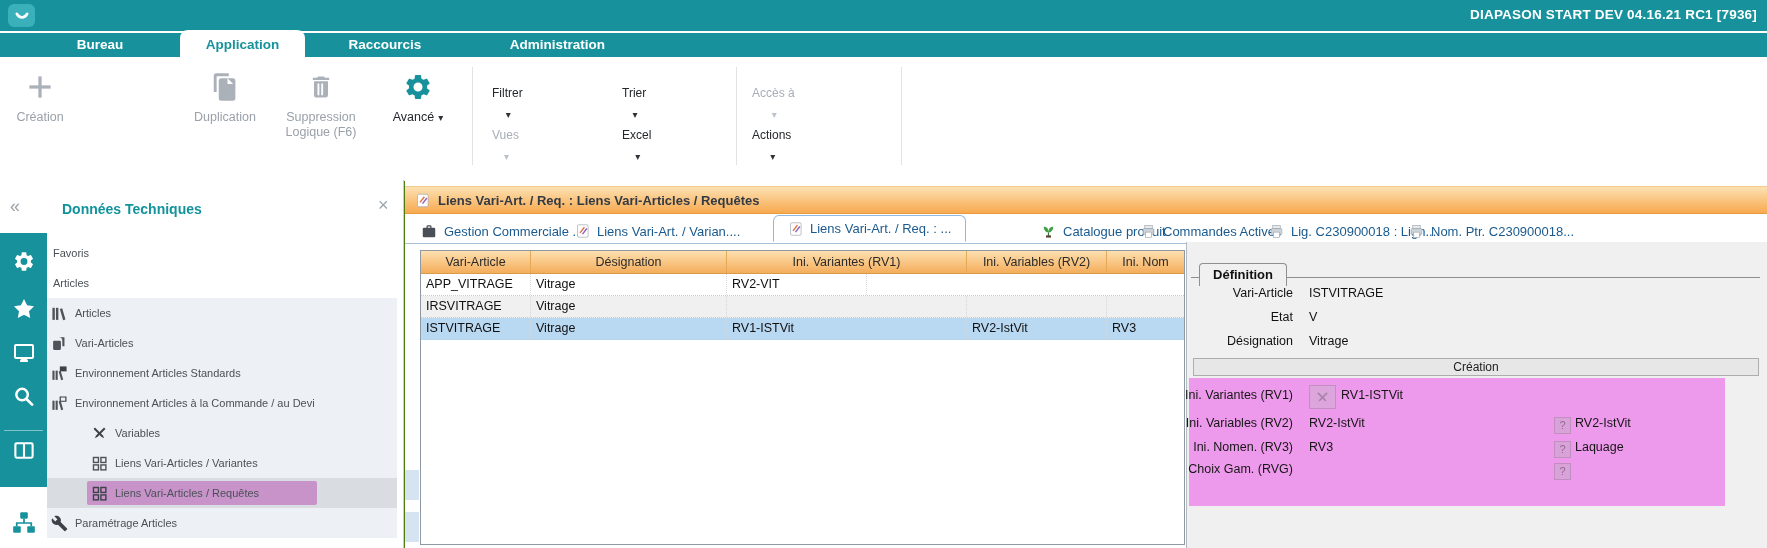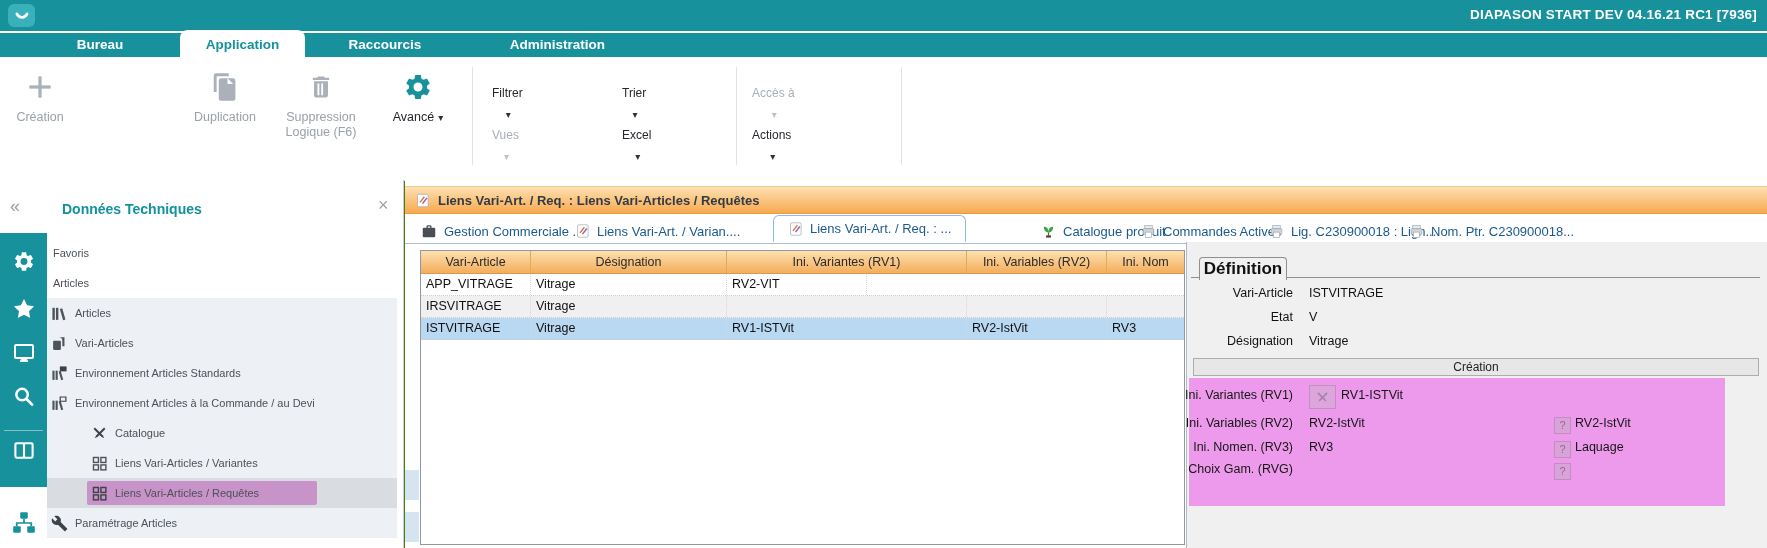--- a/index.html
+++ b/index.html
@@ -80,21 +80,21 @@
   .th{font-size:12.5px;color:#2a2a2a;text-align:center;line-height:22px;border-right:1px solid #e3a958;box-sizing:border-box;white-space:nowrap;overflow:hidden;}
   .c0{width:110px;} .c1{width:196px;} .c2{width:240px;} .c3{width:140px;} .c4{width:77px;border-right:none;}
   .tr{display:flex;height:21px;border-bottom:1px dotted #cccccc;cursor:default;}
   .tr.alt{background:#f0f0f0;}
   .tr.sel{background:#b9d8f2;}
   .td{font-size:12.5px;color:#111;line-height:21px;padding-left:5px;box-sizing:border-box;border-right:1px dotted #d8d8d8;white-space:nowrap;overflow:hidden;}
   .td.c4{border-right:none;}
 
   
   .panel{position:absolute;left:781px;top:62px;right:0;bottom:0;background:#f0f0f0;border-left:1px solid #b4bac0;box-sizing:border-box;}
-  .def-tab{position:absolute;left:12px;top:15px;width:86px;height:22px;background:#f0f0f0;border:1px solid #8f8f8f;border-bottom:none;border-radius:4px 4px 0 0;text-align:center;line-height:22px;font-weight:bold;font-size:17px;color:#111;z-index:2;}
+  .def-tab{position:absolute;left:12px;top:21px;width:86px;height:22px;background:#f0f0f0;border:1px solid #8f8f8f;border-bottom:none;border-radius:4px 4px 0 0;text-align:center;line-height:22px;font-weight:bold;font-size:13px;color:#111;z-index:2;}
   .panel-line{position:absolute;left:4px;right:7px;top:35px;border-top:1px solid #8f8f8f;}
   .fieldrow{position:absolute;left:0;right:0;height:20px;font-size:12.5px;color:#111;}
   .fr1{top:44px;} .fr2{top:68px;} .fr3{top:92px;}
   .flabel{position:absolute;left:0;width:106px;text-align:right;}
   .fvalue{position:absolute;left:122px;}
   .req-bar{position:absolute;left:6px;right:8px;top:116px;height:16px;background:#e7e7e7;border:1px solid #abadaf;text-align:center;font-size:12px;line-height:16px;color:#222;box-sizing:content-box;}
   .pink{position:absolute;left:2px;top:136px;width:536px;height:128px;background:#ee9aec;}
   .prow{position:absolute;left:0;right:0;height:21px;font-size:12.5px;color:#161616;}
   .pr1{top:10px;} .pr2{top:38px;} .pr3{top:62px;} .pr4{top:84px;}
   .plabel{position:absolute;left:-6px;width:110px;text-align:right;white-space:nowrap;}
@@ -314,21 +314,21 @@
           </svg>
         <span class="t-label">Environnement Articles à la Commande / au Devi</span>
       </div>
       <div class="trow lv2 shaded">
         <svg class="t-icon" viewBox="0 0 24 24">
             <g fill="#3d4248">
               <path transform="rotate(45 12 12)" d="M10.6 1.5h2.8v15.5l-1.4 4.5-1.4-4.5z"></path>
               <path transform="rotate(-45 12 12)" d="M10.6 1.5h2.8v15.5l-1.4 4.5-1.4-4.5z"></path>
             </g>
           </svg>
-        <span class="t-label">Catalogue</span>
+        <span class="t-label">Variables</span>
       </div>
       <div class="trow lv2 shaded">
         <svg class="t-icon" viewBox="0 0 24 24">
             <g fill="none" stroke="#4e545a" stroke-width="2">
               <rect x="3.5" y="3.5" width="7" height="7"></rect>
               <rect x="3.5" y="14" width="7" height="7"></rect>
               <rect x="14" y="3.5" width="7" height="7"></rect>
               <rect x="14" y="14" width="7" height="7"></rect>
             </g>
           </svg>

